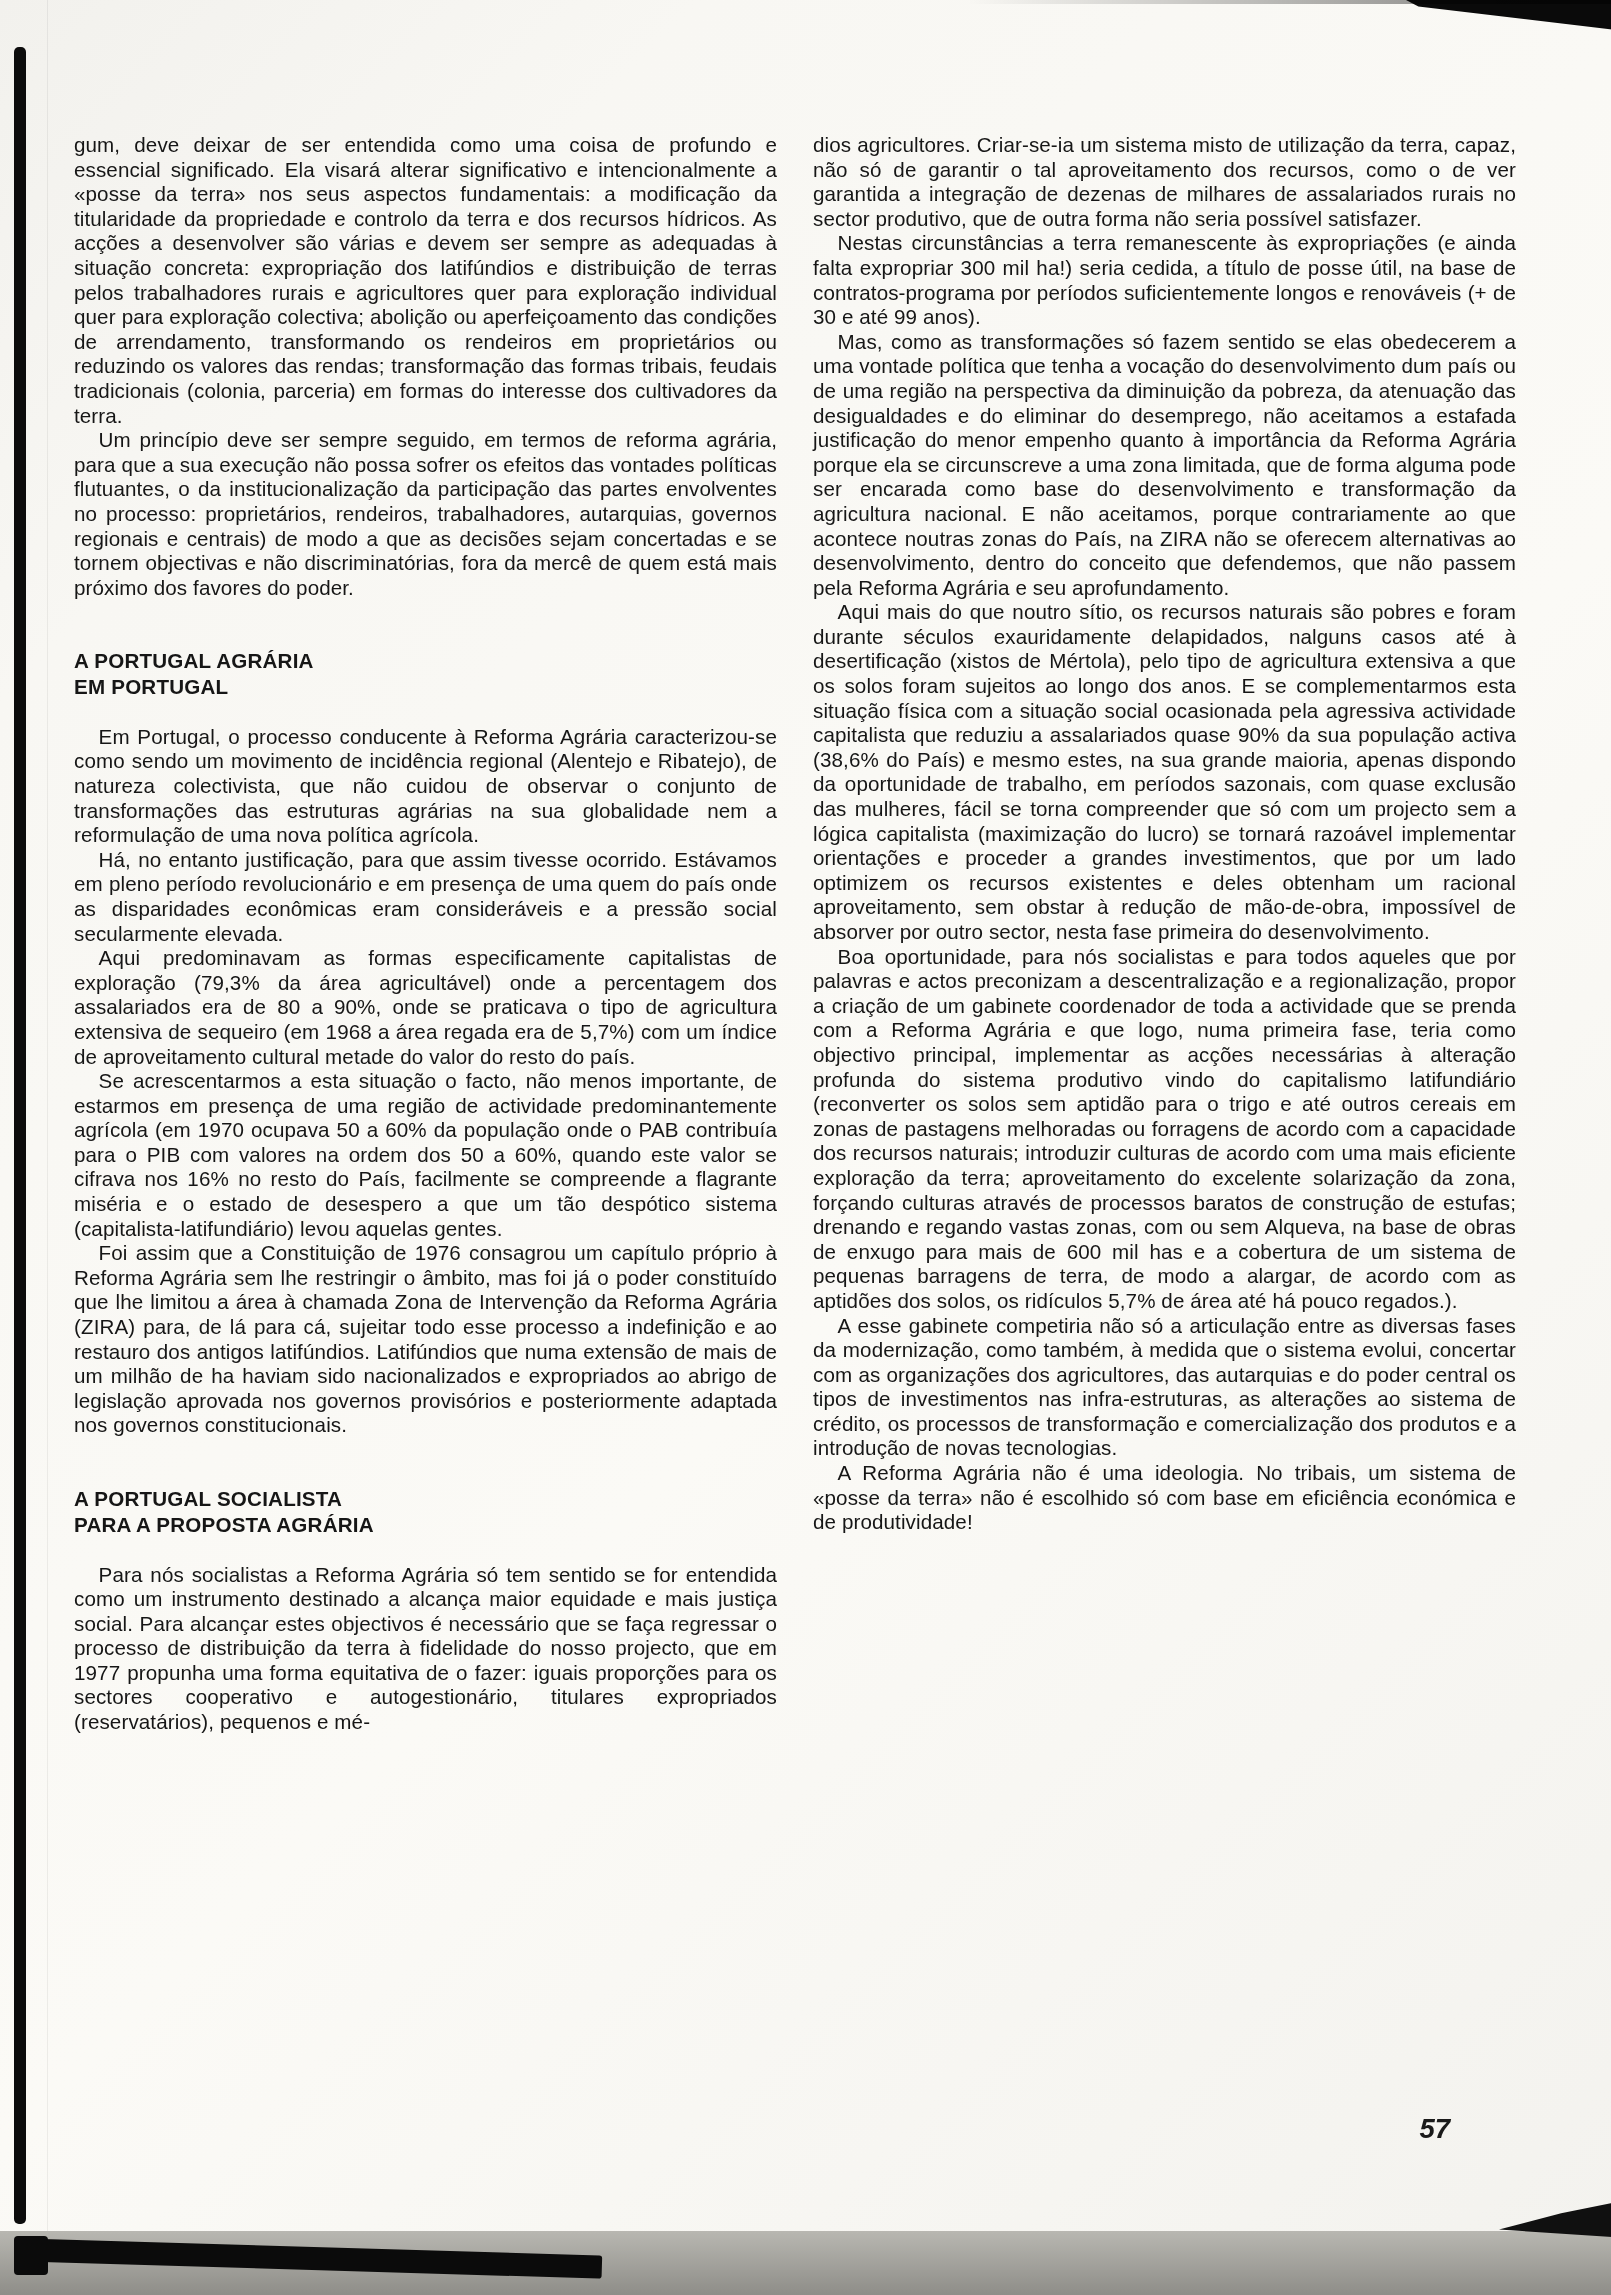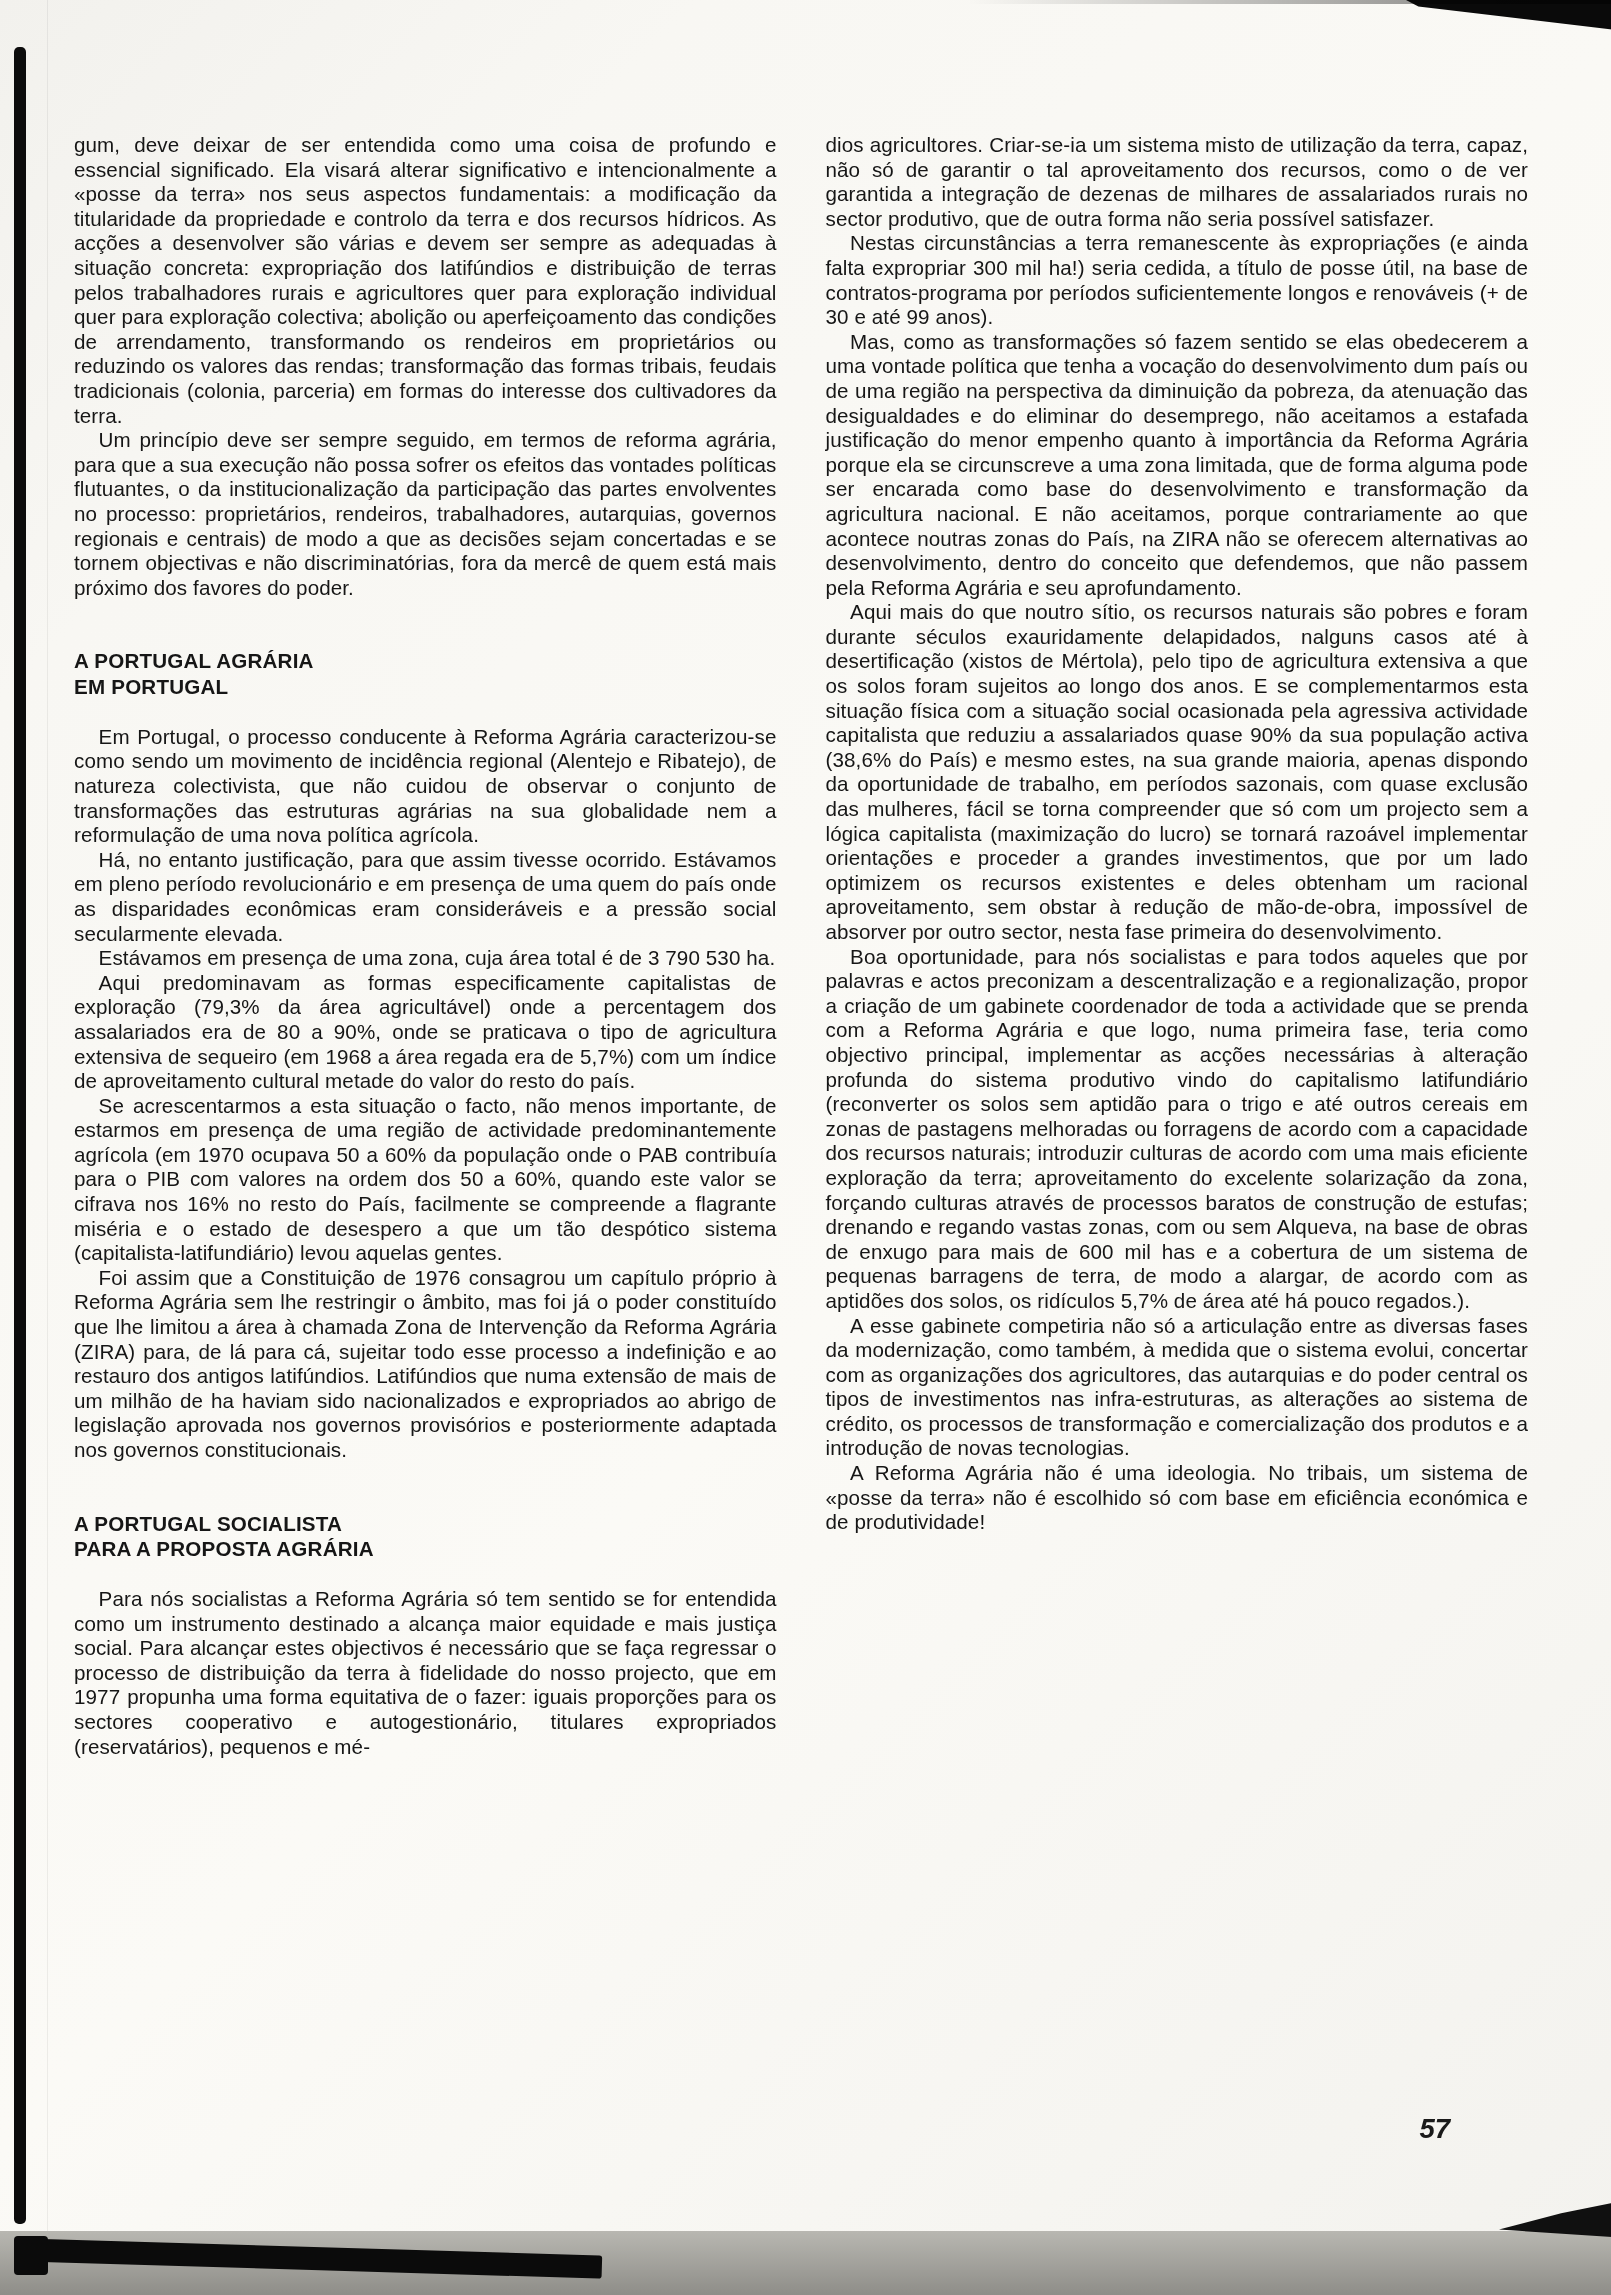--- a/index.html
+++ b/index.html
@@ -70,21 +70,21 @@
     background: #101010;
     clip-path: polygon(100% 0, 100% 100%, 0 78%, 55% 30%);
   }
   
   .content {
     position: absolute;
     left: 74px;
     top: 133px;
     width: 1454px;
     display: flex;
-    gap: 49px;
+    gap: 36px;
   }
   .col { width: 703px; color: #161616; }
   .col p {
     margin: 0;
     font-size: 20.6px;
     line-height: 24.6px;
     text-align: justify;
     letter-spacing: 0.1px;
   }
   .col p.indent { text-indent: 24.6px; }
@@ -123,21 +123,20 @@
       <p>gum, deve deixar de ser entendida como uma coisa de profundo e essencial significado. Ela visará alterar significativo e intencionalmente a «posse da terra» nos seus aspectos fundamentais: a modificação da titularidade da propriedade e controlo da terra e dos recursos hídricos. As acções a desenvolver são várias e devem ser sempre as adequadas à situação concreta: expropriação dos latifúndios e distribuição de terras pelos trabalhadores rurais e agricultores quer para exploração individual quer para exploração colectiva; abolição ou aperfeiçoamento das condições de arrendamento, transformando os rendeiros em proprietários ou reduzindo os valores das rendas; transformação das formas tribais, feudais tradicionais (colonia, parceria) em formas do interesse dos cultivadores da terra.</p>
       <p class="indent">Um princípio deve ser sempre seguido, em termos de reforma agrária, para que a sua execução não possa sofrer os efeitos das vontades políticas flutuantes, o da institucionalização da participação das partes envolventes no processo: proprietários, rendeiros, trabalhadores, autarquias, governos regionais e centrais) de modo a que as decisões sejam concertadas e se tornem objectivas e não discriminatórias, fora da mercê de quem está mais próximo dos favores do poder.</p>
 
       <h2>
         <span>A PORTUGAL AGRÁRIA</span>
         <span>EM PORTUGAL</span>
       </h2>
 
       <p class="indent">Em Portugal, o processo conducente à Reforma Agrária caracterizou-se como sendo um movimento de incidência regional (Alentejo e Ribatejo), de natureza colectivista, que não cuidou de observar o conjunto de transformações das estruturas agrárias na sua globalidade nem a reformulação de uma nova política agrícola.</p>
       <p class="indent">Há, no entanto justificação, para que assim tivesse ocorrido. Estávamos em pleno período revolucionário e em presença de uma quem do país onde as disparidades econômicas eram consideráveis e a pressão social secularmente elevada.</p>
-      <p class="indent">Estávamos em presença de uma zona, cuja área total é de 3 790 530 ha.</p>
       <p class="indent">Aqui predominavam as formas especificamente capitalistas de exploração (79,3% da área agricultável) onde a percentagem dos assalariados era de 80 a 90%, onde se praticava o tipo de agricultura extensiva de sequeiro (em 1968 a área regada era de 5,7%) com um índice de aproveitamento cultural metade do valor do resto do país.</p>
       <p class="indent">Se acrescentarmos a esta situação o facto, não menos importante, de estarmos em presença de uma região de actividade predominantemente agrícola (em 1970 ocupava 50 a 60% da população onde o PAB contribuía para o PIB com valores na ordem dos 50 a 60%, quando este valor se cifrava nos 16% no resto do País, facilmente se compreende a flagrante miséria e o estado de desespero a que um tão despótico sistema (capitalista-latifundiário) levou aquelas gentes.</p>
       <p class="indent">Foi assim que a Constituição de 1976 consagrou um capítulo próprio à Reforma Agrária sem lhe restringir o âmbito, mas foi já o poder constituído que lhe limitou a área à chamada Zona de Intervenção da Reforma Agrária (ZIRA) para, de lá para cá, sujeitar todo esse processo a indefinição e ao restauro dos antigos latifúndios. Latifúndios que numa extensão de mais de um milhão de ha haviam sido nacionalizados e expropriados ao abrigo de legislação aprovada nos governos provisórios e posteriormente adaptada nos governos constitucionais.</p>
 
       <h2>
         <span>A PORTUGAL SOCIALISTA</span>
         <span>PARA A PROPOSTA AGRÁRIA</span>
       </h2>
 
       <p class="indent">Para nós socialistas a Reforma Agrária só tem sentido se for entendida como um instrumento destinado a alcança maior equidade e mais justiça social. Para alcançar estes objectivos é necessário que se faça regressar o processo de distribuição da terra à fidelidade do nosso projecto, que em 1977 propunha uma forma equitativa de o fazer: iguais proporções para os sectores cooperativo e autogestionário, titulares expropriados (reservatários), pequenos e mé-</p>

